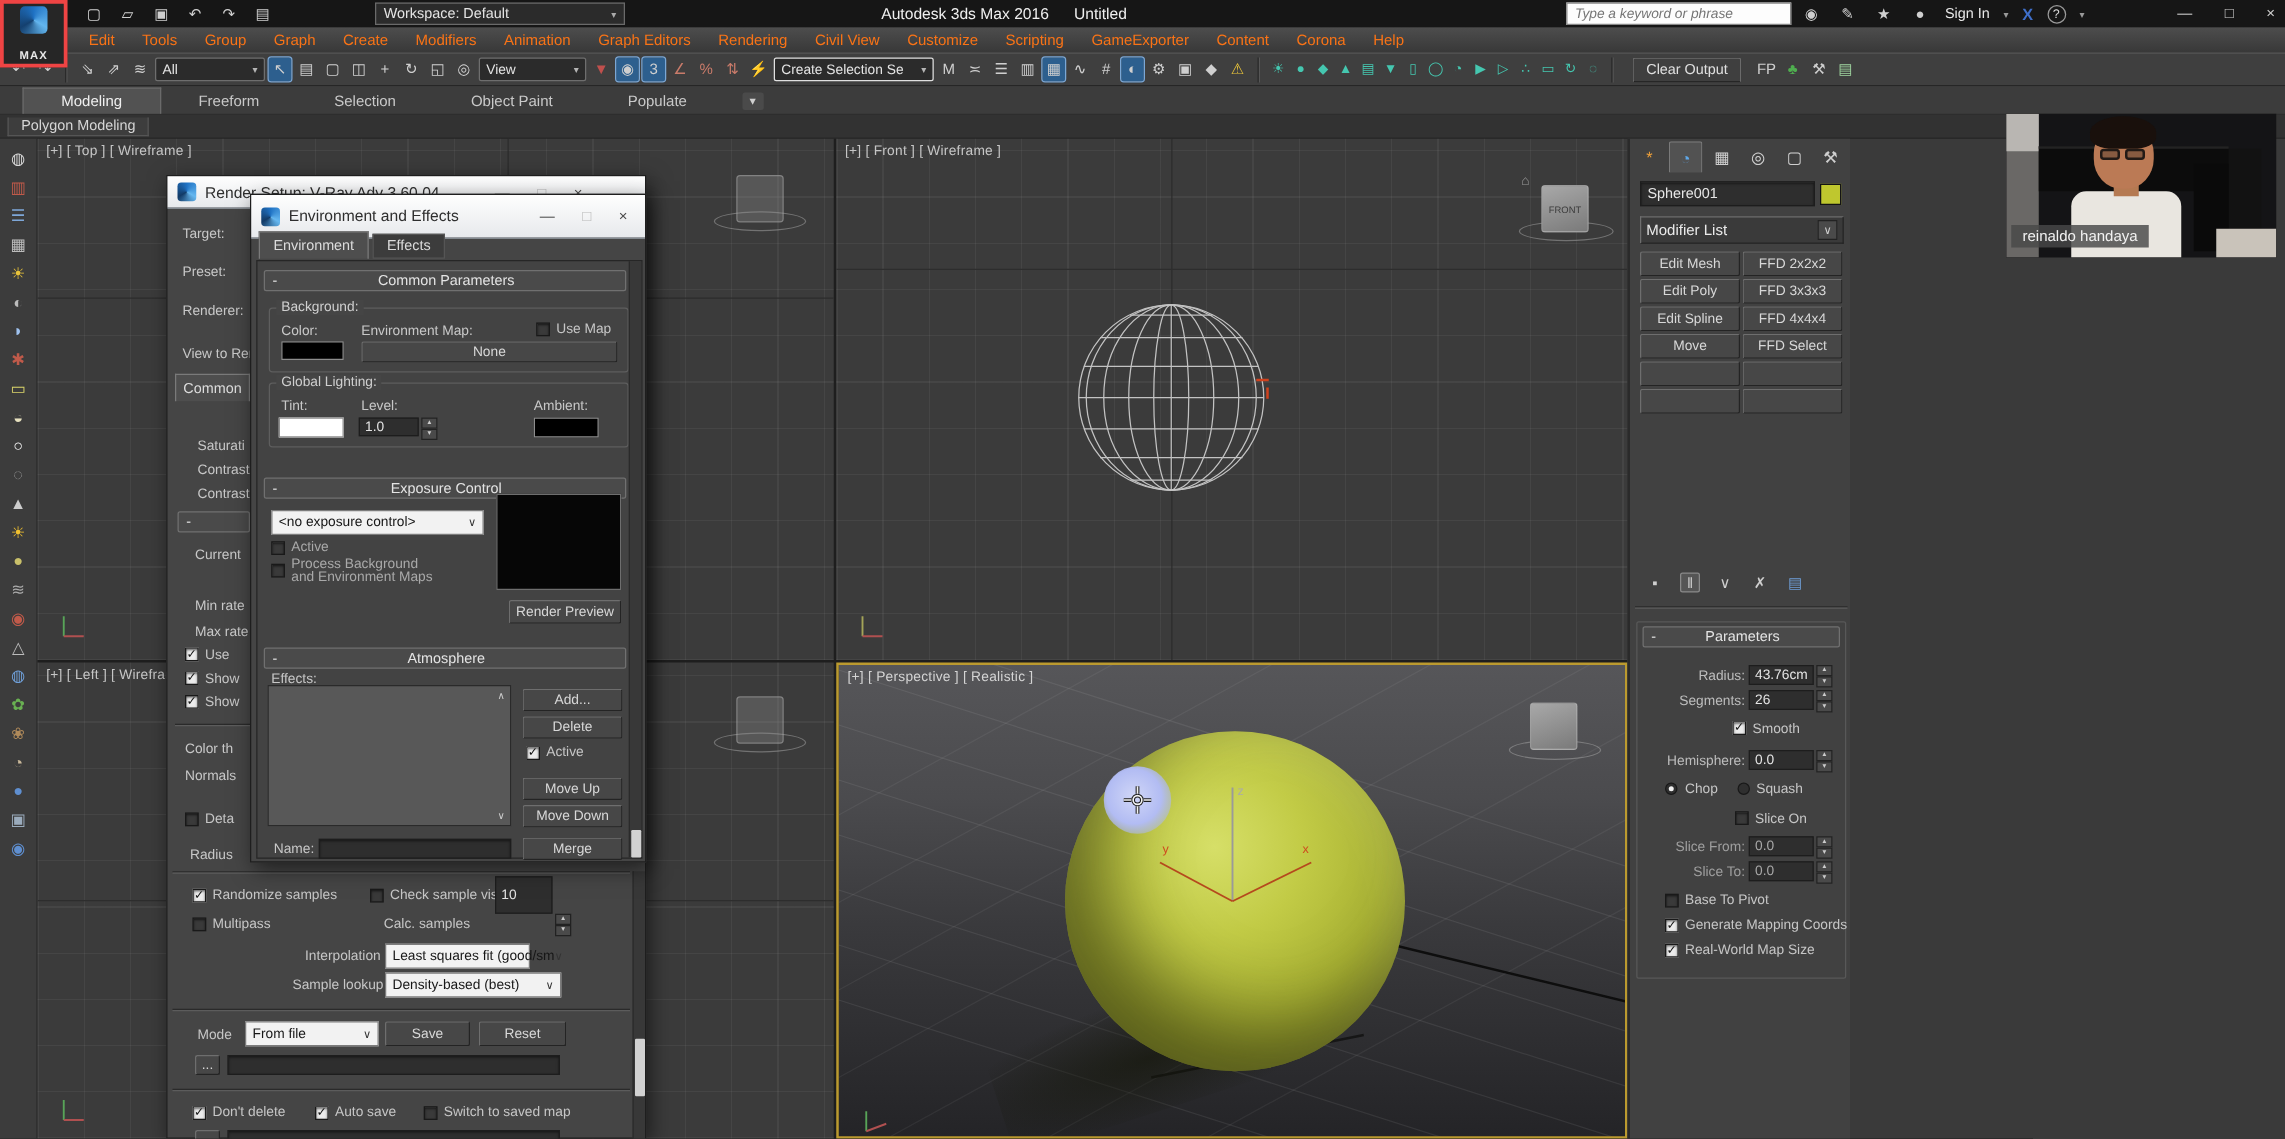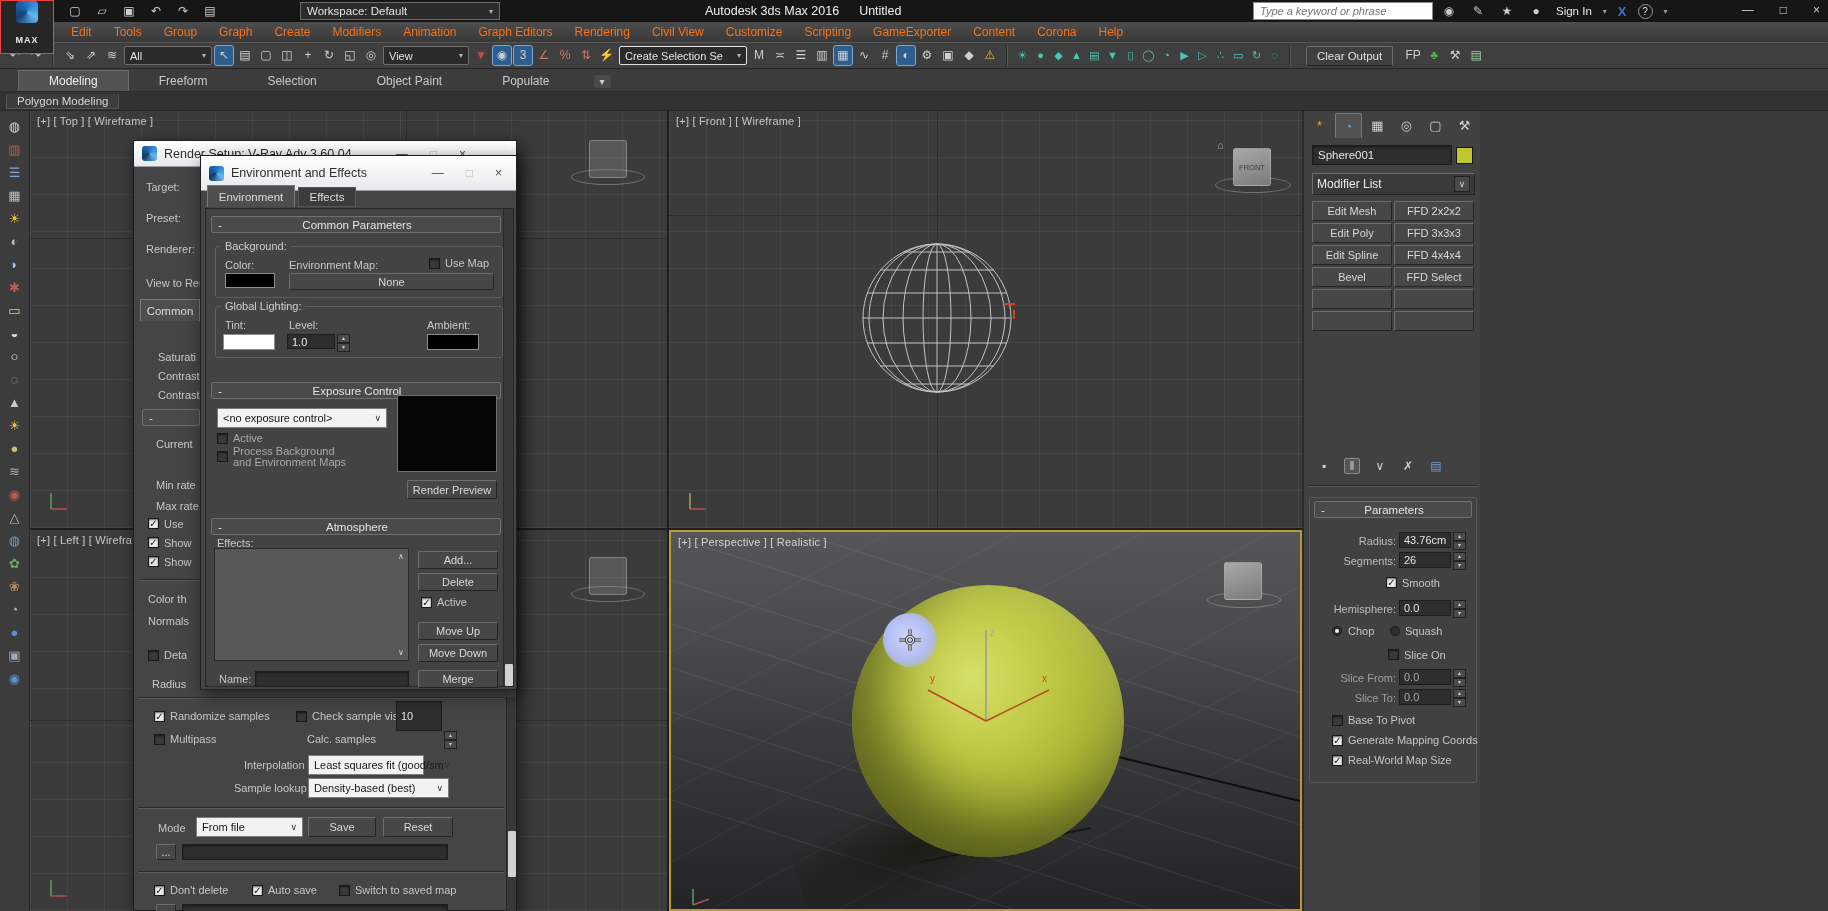--- a/index.html
+++ b/index.html
@@ -2,22 +2,22 @@
 <html><head>
 <meta charset="utf-8">
 <style>
   *{box-sizing:border-box;margin:0;padding:0}
   html,body{background:#1b1b1b}
   #app{position:relative;width:1828px;height:911px;background:#3a3a3a;overflow:hidden;
        font-family:"Liberation Sans",sans-serif;color:#d2d2d2;font-size:12px}
   .abs{position:absolute}
   
   .titlebar{position:absolute;left:0;top:0;width:1828px;height:22px;background:#161616;display:flex;align-items:center}
-  .logo{position:absolute;left:0;top:0;width:54px;height:54px;background:#262626;border:1px solid #ef4444;z-index:9;
-        display:flex;flex-direction:column;align-items:center;gap:12px}
+  .logo{position:absolute;left:0;top:0;width:54px;height:54px;background:#262626;border:3px solid #ef4444;z-index:9;
+        display:flex;flex-direction:column;align-items:center;justify-content:center;gap:12px}
   .logo .swirl{width:22px;height:22px;border-radius:4px;background:conic-gradient(#1f72c4,#63b6ef,#14406f,#1f72c4)}
   .logo .maxtxt{font-size:9px;font-weight:bold;color:#e8e8e8;letter-spacing:1px}
   .qa{position:absolute;left:66px;top:2px;display:flex;gap:9px;align-items:center}
   .qicon{width:18px;height:18px;text-align:center;line-height:18px;color:#cfcfcf;font-size:12px}
   .wscombo{position:absolute;left:300px;top:2px;width:200px;height:18px;background:#2b2b2b;border:1px solid #6a6a6a;
            color:#e4e4e4;font-size:11.5px;display:flex;align-items:center;padding:0 6px;justify-content:space-between}
   .apptitle{position:absolute;left:705px;top:4px;display:flex;gap:20px;color:#efefef;font-size:12.5px}
   .searchbox{position:absolute;left:1253px;top:2px;width:180px;height:18px;background:#fdfdfd;border:1px solid #888;
              display:flex;align-items:center;padding:0 6px}
   .searchbox input{border:none;outline:none;width:100%;font-size:11px;font-style:italic;color:#555;background:transparent;font-family:"Liberation Sans",sans-serif}
@@ -430,21 +430,21 @@
       <span style="width:16px;height:16px;background:#4a4a4a;border:1px solid #222;text-align:center;font-size:9px;line-height:15px">∨</span>
     </div>
     <div class="abs" style="left:8px;top:90px;width:164px;height:130px;display:grid;grid-template-columns:80px 80px;grid-auto-rows:20px;gap:2px">
 
     <span class="btn3d" style="position:relative">Edit Mesh</span>
         <span class="btn3d" style="position:relative">FFD 2x2x2</span>
         <span class="btn3d" style="position:relative">Edit Poly</span>
         <span class="btn3d" style="position:relative">FFD 3x3x3</span>
         <span class="btn3d" style="position:relative">Edit Spline</span>
         <span class="btn3d" style="position:relative">FFD 4x4x4</span>
-        <span class="btn3d" style="position:relative">Bevel</span>
+        <span class="btn3d" style="position:relative">Move</span>
         <span class="btn3d" style="position:relative">FFD Select</span>
         <span class="btn3d" style="position:relative"></span>
         <span class="btn3d" style="position:relative"></span>
         <span class="btn3d" style="position:relative"></span>
         <span class="btn3d" style="position:relative"></span>
       </div>
     <div class="abs" style="left:8px;top:344px;width:164px;height:22px;display:flex;align-items:center;gap:12px;padding-left:4px">
 
     <span class="sticon">▪</span>
         <span class="sticon framed">‖</span>
@@ -517,20 +517,35 @@
       </div>
 
     <span class="cb" style="left:28px;top:604px"></span>
     <span class="clabel" style="left:44px;top:603px">Base To Pivot</span>
     <span class="cb checked" style="left:28px;top:624px">✓</span>
     <span class="clabel" style="left:44px;top:623px">Generate Mapping Coords</span>
     <span class="cb checked" style="left:28px;top:644px">✓</span>
     <span class="clabel" style="left:44px;top:643px">Real-World Map Size</span>
   </div>
 
+  <div class="webcam">
+    <div class="abs" style="left:0;top:0;width:26px;height:115px;background:#6a6866"></div>
+    <div class="abs" style="left:0;top:0;width:26px;height:30px;background:#b9b6b2"></div>
+    <div class="abs" style="left:26px;top:26px;width:152px;height:36px;background:#0c0c0c;border-top:2px solid #232323"></div>
+    <div class="abs" style="left:150px;top:40px;width:32px;height:70px;background:#0a0a0a"></div>
+    <div class="abs" style="left:178px;top:28px;width:26px;height:84px;background:#121212"></div>
+    <div class="abs" style="left:168px;top:92px;width:48px;height:23px;background:#c9c3ba"></div>
+    <div class="abs" style="left:52px;top:62px;width:88px;height:53px;background:#e9e6e0;border-radius:12px 12px 0 0"></div>
+    <div class="abs" style="left:86px;top:50px;width:20px;height:16px;background:#b57a52"></div>
+    <div class="abs" style="left:70px;top:8px;width:48px;height:52px;background:#bb7a55;border-radius:46%"></div>
+    <div class="abs" style="left:67px;top:2px;width:53px;height:26px;background:#19100c;border-radius:50% 50% 35% 35%"></div>
+    <div class="abs" style="left:75px;top:28px;width:16px;height:9px;border:2px solid #221a16;border-radius:3px;background:rgba(40,35,30,.35)"></div>
+    <div class="abs" style="left:95px;top:28px;width:16px;height:9px;border:2px solid #221a16;border-radius:3px;background:rgba(40,35,30,.35)"></div>
+    <span class="nametag">reinaldo handaya</span>
+  </div>
 
   <div class="dlg" style="left:133px;top:140px;width:384px;height:771px;z-index:20">
     <div class="tbar">
       <span class="dicon"></span>
       <span class="dtitle">Render Setup: V-Ray Adv 3.60.04</span>
       <span class="tctl" style="padding-right:42px">
         <span>—</span>
         <span class="disab">□</span>
         <span>×</span>
       </span>

